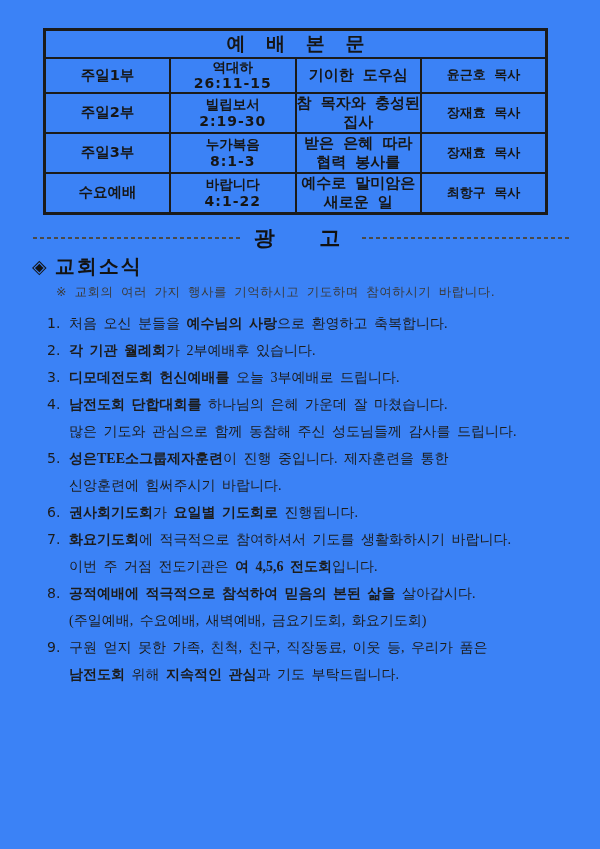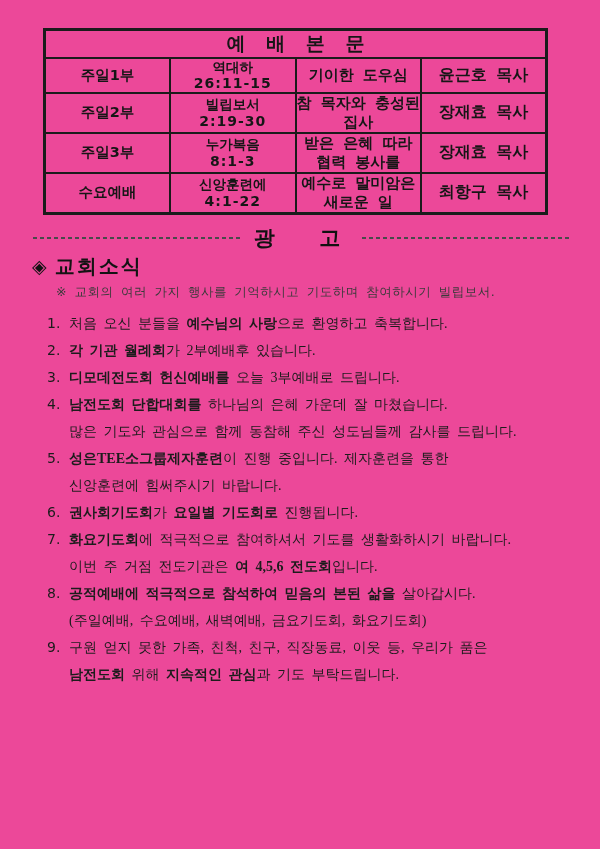--- a/index.html
+++ b/index.html
@@ -1,20 +1,20 @@
 <!DOCTYPE html>
 <html lang="ko"><head>
 <meta charset="utf-8">
 <style>
   * { margin:0; padding:0; box-sizing:border-box; }
   html,body { background:#ffffff; }
   .page {
     position:relative;
     width:600px; height:849px;
-    background:#ec4899;
+    background:#3b82f6;
     font-family:"DejaVu Sans","Liberation Sans",sans-serif;
     color:#141414;
     overflow:hidden;
   }
   
   .tbl-wrap { padding:28px 0 0 43px; }
   table.worship {
     width:505px;
     border-collapse:collapse;
     table-layout:fixed;
@@ -31,21 +31,21 @@
     height:27px;
     font-size:19px;
     letter-spacing:7px;
     padding-left:7px; 
   }
   tr.svc-row { height:28px; }
   td.c-service  { width:70px;  font-size:14.5px; }
   td.c-scripture{ width:106px; font-size:13.5px; line-height:1.2; }
   td.c-scripture .verse { font-size:14px; letter-spacing:1px; }
   td.c-sermon   { width:209px; font-size:15px; word-spacing:4px; }
-  td.c-preacher { width:120px; font-size:16px; word-spacing:4px; }
+  td.c-preacher { width:120px; font-size:13px; word-spacing:4px; }
   
   .divider {
     margin:11px 29px 0 33px;
     display:flex; align-items:center;
     height:24px;
   }
   .dash-line {
     flex:1 1 auto; height:2px;
     background:repeating-linear-gradient(90deg,#4a4a4a 0 4px,transparent 4px 7px);
   }
@@ -119,21 +119,21 @@
         <td class="c-scripture">
           <div>누가복음</div>
           <div class="verse">8:1-3</div>
         </td>
         <td class="c-sermon">받은 은혜 따라 협력 봉사를</td>
         <td class="c-preacher">장재효 목사</td>
       </tr>
       <tr class="svc-row">
         <td class="c-service">수요예배</td>
         <td class="c-scripture">
-          <div>신앙훈련에</div>
+          <div>바랍니다</div>
           <div class="verse">4:1-22</div>
         </td>
         <td class="c-sermon">예수로 말미암은 새로운 일</td>
         <td class="c-preacher">최항구 목사</td>
       </tr>
     </tbody>
       </table>
   </div>
 
   <div class="divider">
@@ -141,21 +141,21 @@
     <div class="divider-title">광  고</div>
     <div class="dash-line"></div>
   </div>
 
   <div class="section-head">
     <span class="bullet">◈</span>
     <span>교회소식</span>
   </div>
   <div class="section-note">
     <span>※</span>
-    <span>교회의 여러 가지 행사를 기억하시고 기도하며 참여하시기 빌립보서.</span>
+    <span>교회의 여러 가지 행사를 기억하시고 기도하며 참여하시기 바랍니다.</span>
   </div>
 
   <div class="ann-list">
 
     <div class="ann-item">
       <div class="ann-line">
         <span class="num">1.</span>
         <span class="seg">처음 오신 분들을 </span><span class="seg b">예수님의 사랑</span><span class="seg">으로 환영하고 축복합니다.</span>
       </div>
     </div>

